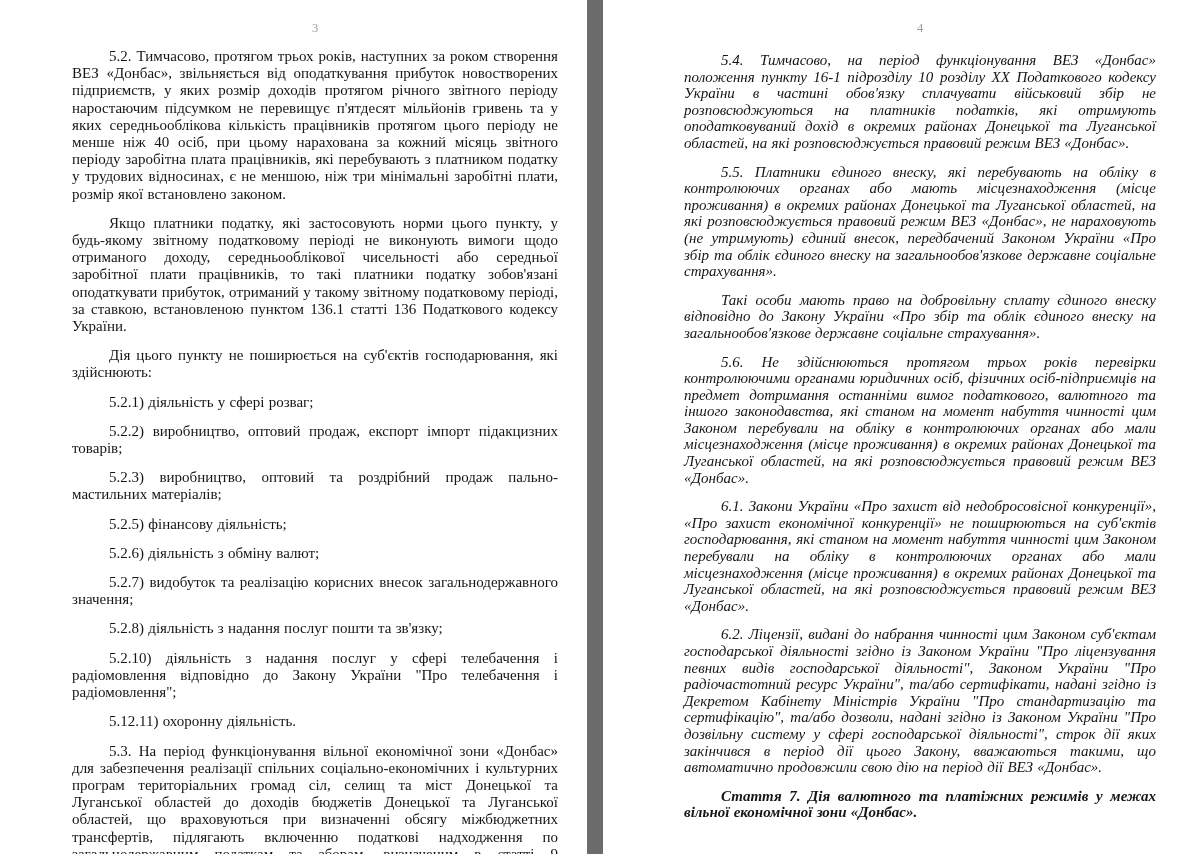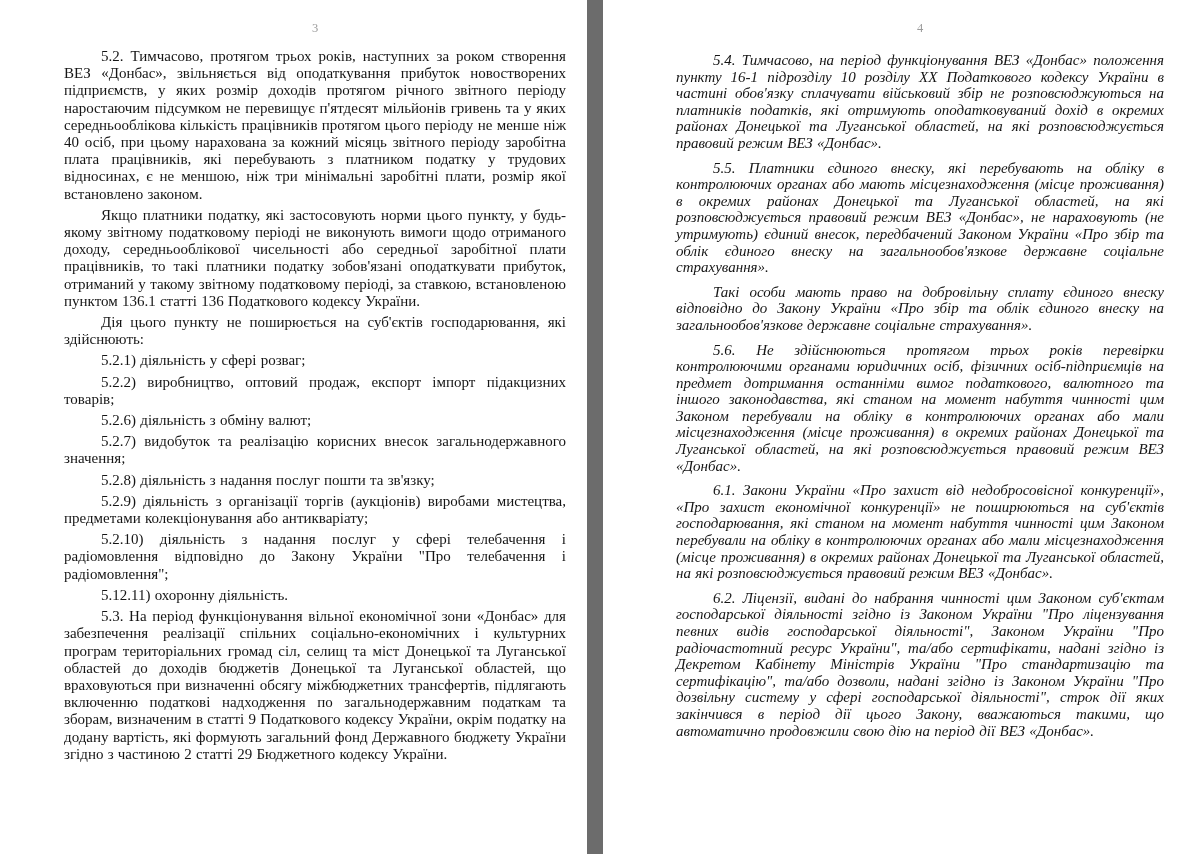--- a/index.html
+++ b/index.html
@@ -39,21 +39,21 @@
   .page-number {
     text-align: center;
     font-size: 12.5px;
     color: #9b9b9b;
     height: 16px;
     line-height: 16px;
   }
   .page-body { margin-top: 12px; }
   .page-right .page-body { margin-top: 16px; }
   .para {
-    margin: 4px;
+    margin: 12px;
     text-align: justify;
     text-indent: 37px;
     font-size: 15px;
     line-height: 17.2px;
     word-spacing: 0.5px;
   }
   .page-right .para {
     line-height: 16.6px;
     margin-bottom: 8px;
     font-style: italic;
@@ -66,37 +66,39 @@
 <div class="spread">
 
   <section class="page page-left">
     <div class="page-number">3</div>
     <div class="page-body">
         <p class="para">5.2. Тимчасово, протягом трьох років, наступних за роком створення ВЕЗ «Донбас», звільняється від оподаткування прибуток новостворених підприємств, у яких розмір доходів протягом річного звітного періоду наростаючим підсумком не перевищує п'ятдесят мільйонів гривень та у яких середньооблікова кількість працівників протягом цього періоду не менше ніж 40 осіб, при цьому нарахована за кожний місяць звітного періоду заробітна плата працівників, які перебувають з платником податку у трудових відносинах, є не меншою, ніж три мінімальні заробітні плати, розмір якої встановлено законом.</p>
         <p class="para">Якщо платники податку, які застосовують норми цього пункту, у будь-якому звітному податковому періоді не виконують вимоги щодо отриманого доходу, середньооблікової чисельності або середньої заробітної плати працівників, то такі платники податку зобов'язані оподаткувати прибуток, отриманий у такому звітному податковому періоді, за ставкою, встановленою пунктом 136.1 статті 136 Податкового кодексу України.</p>
         <p class="para">Дія цього пункту не поширюється на суб'єктів господарювання, які здійснюють:</p>
         <p class="para">5.2.1) діяльність у сфері розваг;</p>
         <p class="para">5.2.2) виробництво, оптовий продаж, експорт імпорт підакцизних товарів;</p>
+        <p class="para">5.2.3) виробництво, оптовий та роздрібний продаж пально-мастильних матеріалів;</p>
+        <p class="para">5.2.5) фінансову діяльність;</p>
         <p class="para">5.2.6) діяльність з обміну валют;</p>
         <p class="para">5.2.7) видобуток та реалізацію корисних внесок загальнодержавного значення;</p>
         <p class="para">5.2.8) діяльність з надання послуг пошти та зв'язку;</p>
-        <p class="para">5.2.9) діяльність з організації торгів (аукціонів) виробами мистецтва, предметами колекціонування або антикваріату;</p>
         <p class="para">5.2.10) діяльність з надання послуг у сфері телебачення і радіомовлення відповідно до Закону України "Про телебачення і радіомовлення";</p>
         <p class="para">5.12.11) охоронну діяльність.</p>
         <p class="para">5.3. На період функціонування вільної економічної зони «Донбас» для забезпечення реалізації спільних соціально-економічних і культурних програм територіальних громад сіл, селищ та міст Донецької та Луганської областей до доходів бюджетів Донецької та Луганської областей, що враховуються при визначенні обсягу міжбюджетних трансфертів, підлягають включенню податкові надходження по загальнодержавним податкам та зборам, визначеним в статті 9 Податкового кодексу України, окрім податку на додану вартість, які формують загальний фонд Державного бюджету України згідно з частиною 2 статті 29 Бюджетного кодексу України.</p>
       </div>
   </section>
 
   <div class="page-divider"></div>
 
   <section class="page page-right">
     <div class="page-number">4</div>
     <div class="page-body">
         <p class="para">5.4. Тимчасово, на період функціонування ВЕЗ «Донбас» положення пункту 16-1 підрозділу 10 розділу XX Податкового кодексу України в частині обов'язку сплачувати військовий збір не розповсюджуються на платників податків, які отримують оподатковуваний дохід в окремих районах Донецької та Луганської областей, на які розповсюджується правовий режим ВЕЗ «Донбас».</p>
         <p class="para">5.5. Платники єдиного внеску, які перебувають на обліку в контролюючих органах або мають місцезнаходження (місце проживання) в окремих районах Донецької та Луганської областей, на які розповсюджується правовий режим ВЕЗ «Донбас», не нараховують (не утримують) єдиний внесок, передбачений Законом України «Про збір та облік єдиного внеску на загальнообов'язкове державне соціальне страхування».</p>
         <p class="para">Такі особи мають право на добровільну сплату єдиного внеску відповідно до Закону України «Про збір та облік єдиного внеску на загальнообов'язкове державне соціальне страхування».</p>
         <p class="para">5.6. Не здійснюються протягом трьох років перевірки контролюючими органами юридичних осіб, фізичних осіб-підприємців на предмет дотримання останніми вимог податкового, валютного та іншого законодавства, які станом на момент набуття чинності цим Законом перебували на обліку в контролюючих органах або мали місцезнаходження (місце проживання) в окремих районах Донецької та Луганської областей, на які розповсюджується правовий режим ВЕЗ «Донбас».</p>
         <p class="para">6.1. Закони України «Про захист від недобросовісної конкуренції», «Про захист економічної конкуренції» не поширюються на суб'єктів господарювання, які станом на момент набуття чинності цим Законом перебували на обліку в контролюючих органах або мали місцезнаходження (місце проживання) в окремих районах Донецької та Луганської областей, на які розповсюджується правовий режим ВЕЗ «Донбас».</p>
         <p class="para">6.2. Ліцензії, видані до набрання чинності цим Законом суб'єктам господарської діяльності згідно із Законом України "Про ліцензування певних видів господарської діяльності", Законом України "Про радіочастотний ресурс України", та/або сертифікати, надані згідно із Декретом Кабінету Міністрів України "Про стандартизацію та сертифікацію", та/або дозволи, надані згідно із Законом України "Про дозвільну систему у сфері господарської діяльності", строк дії яких закінчився в період дії цього Закону, вважаються такими, що автоматично продовжили свою дію на період дії ВЕЗ «Донбас».</p>
+        <p class="para bold">Стаття 7. Дія валютного та платіжних режимів у межах вільної економічної зони «Донбас».</p>
       </div>
   </section>
 
 </div>
 
 </body></html>

